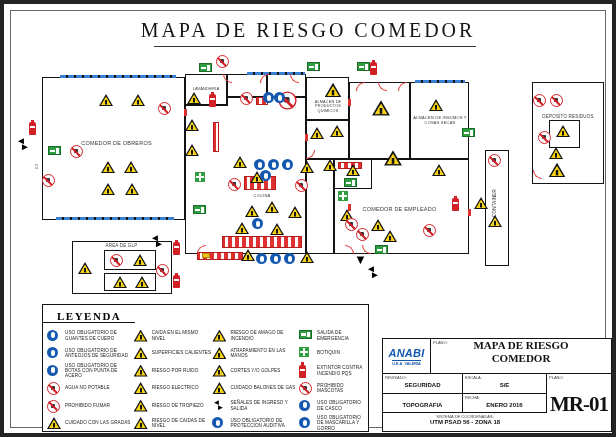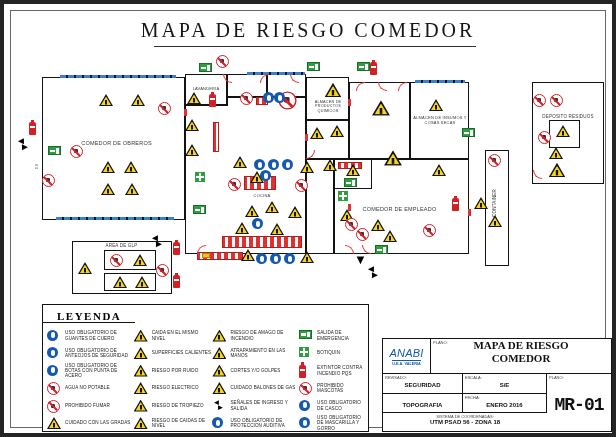--- a/index.html
+++ b/index.html
@@ -57,33 +57,33 @@
   .lcol{display:flex;flex-direction:column;gap:2.5px}
   .lcol1{width:88px}.lcol2{width:80px}.lcol3{width:88px}.lcol4{width:68px}
   .lrow{display:flex;align-items:center;height:15px}
   .licon{position:relative;width:15px;height:14px;flex:none}
   .licon>i{left:0;top:1px}
   .ltext{font-size:4.6px;line-height:1.15;color:#222;letter-spacing:.1px;padding-left:3px;text-transform:uppercase}
   
   .tblock{position:absolute;left:378px;top:334px;width:230px;height:94px;border:1.6px solid #131313;background:#fff;display:flex;flex-direction:column}
   .tb-row1{display:flex;height:35px;border-bottom:1px solid #131313}
   .tb-logo{width:48px;border-right:1px solid #131313;display:flex;flex-direction:column;align-items:center;justify-content:center}
-  .tb-logo .brand{font-family:"Liberation Sans",sans-serif;font-style:italic;font-weight:normal;font-size:11px;color:#1558b0;letter-spacing:.2px}
+  .tb-logo .brand{font-family:"Liberation Sans",sans-serif;font-style:italic;font-weight:bold;font-size:11px;color:#1558b0;letter-spacing:.2px}
   .tb-logo .sub{font-size:3.8px;color:#1558b0;font-weight:bold;border-top:1px solid #1558b0;margin-top:1px;padding-top:1px}
   .tb-main{flex:1;position:relative;display:flex;flex-direction:column;align-items:center;justify-content:flex-start}
   .tb-lab{position:absolute;left:2px;top:1px;font-size:4px;color:#444}
   .tb-sheet{font-family:"Liberation Serif",serif;font-weight:bold;font-size:11px;line-height:1.15;color:#111;text-align:center}
   .tb-grid{flex:1;display:grid;grid-template-columns:80px 84px 1fr;grid-template-rows:20px 19px 1fr}
   .tb-cell{position:relative;border-right:1px solid #131313;border-bottom:1px solid #131313;display:flex;align-items:center;justify-content:center}
   .tb-cell:nth-child(3n){border-right:none}
   .tb-val{font-size:6px;font-weight:bold;color:#111;margin-top:3px}
   .tb-coords{grid-column:1/3;border-bottom:none;flex-direction:column;justify-content:flex-start;padding-top:1px}
   .tb-coords .tb-lab{position:static;text-align:center}
   .tb-code{grid-column:3;grid-row:1/4;border:none;border-left:0}
-  .tb-code .code{font-family:Liberation Mono, monospace;font-weight:bold;font-size:18px;letter-spacing:-1px;color:#111;margin-top:4px}
+  .tb-code .code{font-family:Liberation Serif, serif;font-weight:bold;font-size:21px;letter-spacing:-1px;color:#111;margin-top:4px}
   .dim{position:absolute;font-size:4px;color:#555;transform:rotate(-90deg)}
 </style>
 </head>
 <body>
 
 <div id="canvas">
   <div class="sheet"></div>
   <div class="main-title">MAPA DE RIESGO COMEDOR</div>
   <div class="title-rule"></div>
 

